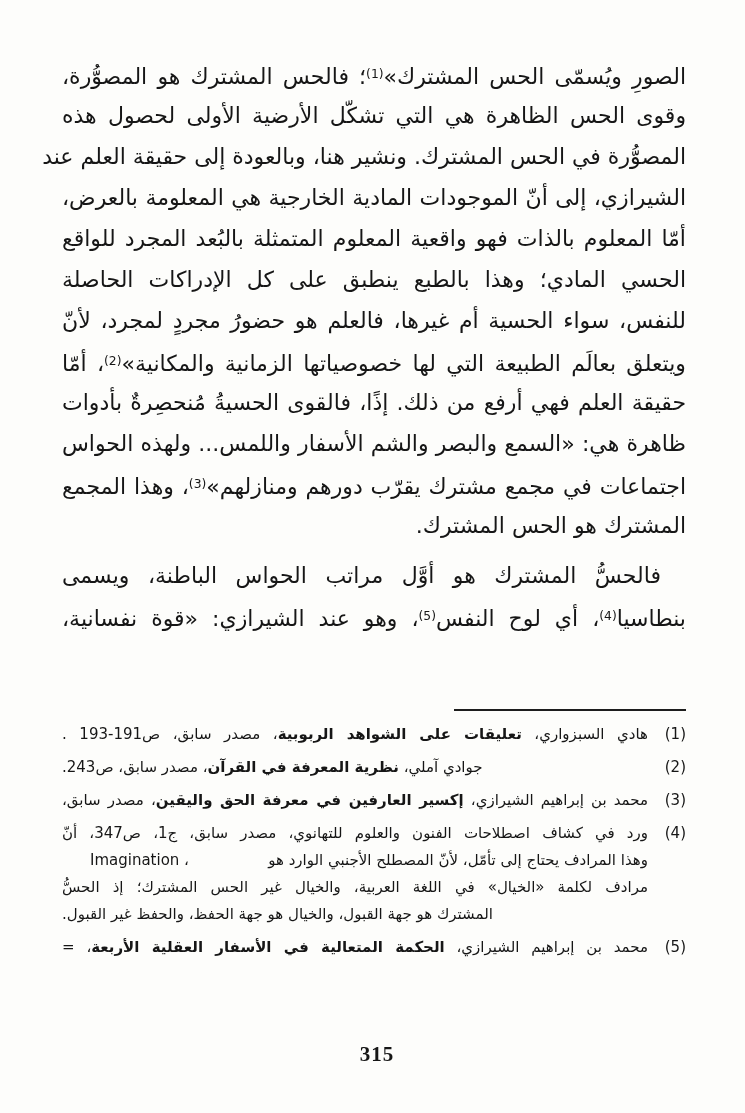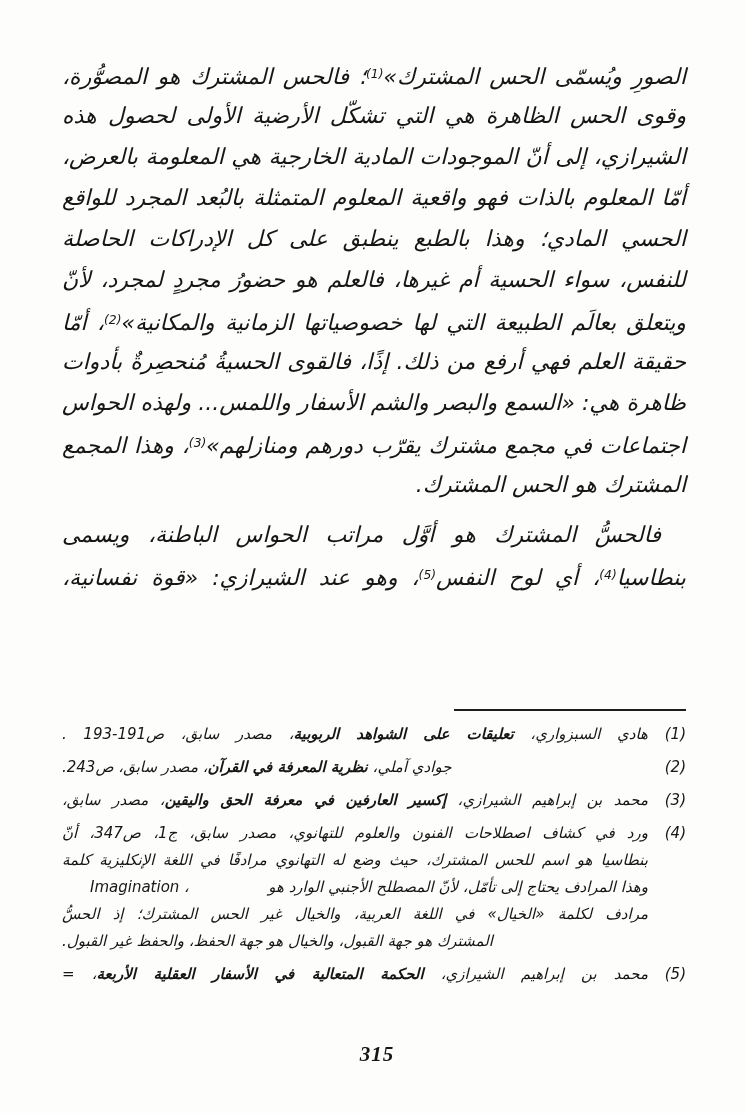--- a/index.html
+++ b/index.html
@@ -9,21 +9,20 @@
   html,body{margin:0;padding:0;}
   body{background:var(--paper);}
   .page{
     position:relative;
     width:745px;height:1113px;
     background:var(--paper);
     color:var(--ink);
     font-family:"DejaVu Sans",sans-serif;
     direction:rtl;
     overflow:hidden;
-    font-style:italic;
   }
   
   .main-text{
     position:absolute;
     top:54px;right:59px;
     width:624px;
   }
   .para{margin:0;}
   .para.p2{margin-top:9px;}
   .line{
@@ -97,20 +96,21 @@
   }
 </style>
 </head>
 <body>
 
 <div class="page">
   <div class="main-text">
       <div class="para">
         <div class="line jline"><span>الصورِ ويُسمّى الحس المشترك»</span><span class="sup">(1)</span><span>؛ فالحس المشترك هو المصوُّرة،</span></div>
         <div class="line jline"><span>وقوى الحس الظاهرة هي التي تشكّل الأرضية الأولى لحصول هذه</span></div>
+        <div class="line jline"><span>المصوُّرة في الحس المشترك. ونشير هنا، وبالعودة إلى حقيقة العلم عند</span></div>
         <div class="line jline"><span>الشيرازي، إلى أنّ الموجودات المادية الخارجية هي المعلومة بالعرض،</span></div>
         <div class="line jline"><span>أمّا المعلوم بالذات فهو واقعية المعلوم المتمثلة بالبُعد المجرد للواقع</span></div>
         <div class="line jline"><span>الحسي المادي؛ وهذا بالطبع ينطبق على كل الإدراكات الحاصلة</span></div>
         <div class="line jline"><span>للنفس، سواء الحسية أم غيرها، فالعلم هو حضورُ مجردٍ لمجرد، لأنّ</span></div>
         <div class="line jline"><span>ويتعلق بعالَم الطبيعة التي لها خصوصياتها الزمانية والمكانية»</span><span class="sup">(2)</span><span>، أمّا</span></div>
         <div class="line jline"><span>حقيقة العلم فهي أرفع من ذلك. إذًا، فالقوى الحسيةُ مُنحصِرةٌ بأدوات</span></div>
         <div class="line jline"><span>ظاهرة هي: «السمع والبصر والشم الأسفار واللمس... ولهذه الحواس</span></div>
         <div class="line jline"><span>اجتماعات في مجمع مشترك يقرّب دورهم ومنازلهم»</span><span class="sup">(3)</span><span>، وهذا المجمع</span></div>
         <div class="line sline"><span>المشترك هو الحس المشترك.</span></div>
       </div>
@@ -136,21 +136,20 @@
       <div class="footnote">
         <div class="fn-num">(3)</div>
         <div class="fn-body">
           <div class="fline jline"><span>محمد بن إبراهيم الشيرازي، </span><span class="b">إكسير العارفين في معرفة الحق واليقين</span><span>، مصدر سابق،</span></div>
         </div>
       </div>
       <div class="footnote">
         <div class="fn-num">(4)</div>
         <div class="fn-body">
           <div class="fline jline"><span>ورد في كشاف اصطلاحات الفنون والعلوم للتهانوي، مصدر سابق، ج1، ص347، أنّ</span></div>
-          <div class="fline jline"><span>بنطاسيا هو اسم للحس المشترك، حيث وضع له التهانوي مرادفًا في اللغة الإنكليزية كلمة</span></div>
           <div class="fline split">
             <span>وهذا المرادف يحتاج إلى تأمّل، لأنّ المصطلح الأجنبي الوارد هو</span>
             <span class="latin" dir="ltr">Imagination ،</span>
           </div>
           <div class="fline jline"><span>مرادف لكلمة «الخيال» في اللغة العربية، والخيال غير الحس المشترك؛ إذ الحسُّ</span></div>
           <div class="fline sline"><span>المشترك هو جهة القبول، والخيال هو جهة الحفظ، والحفظ غير القبول.</span></div>
         </div>
       </div>
       <div class="footnote">
         <div class="fn-num">(5)</div>

